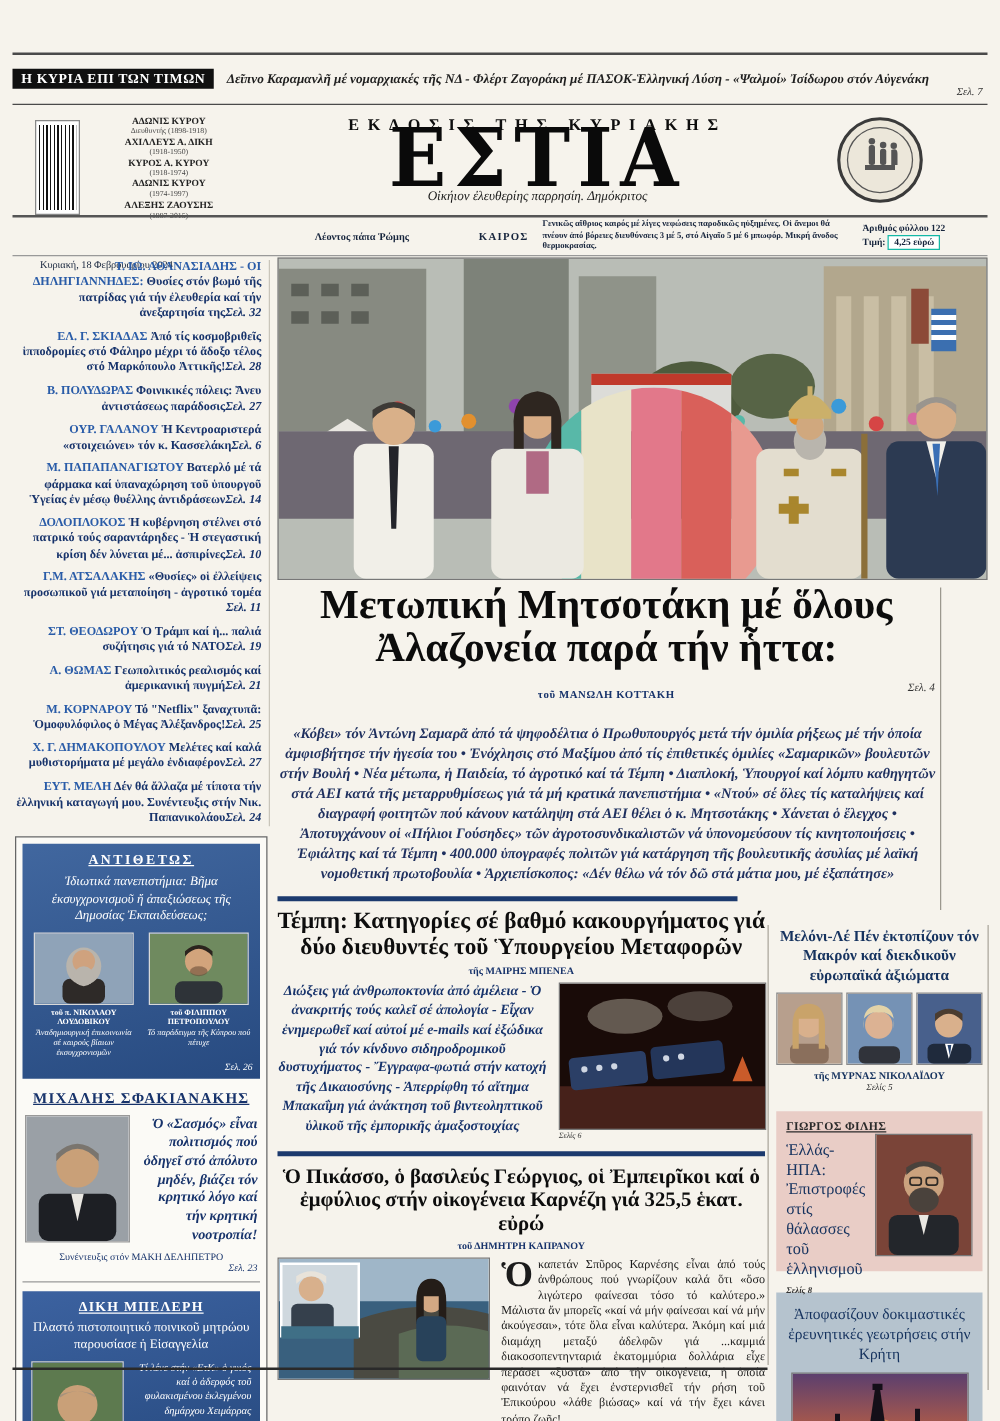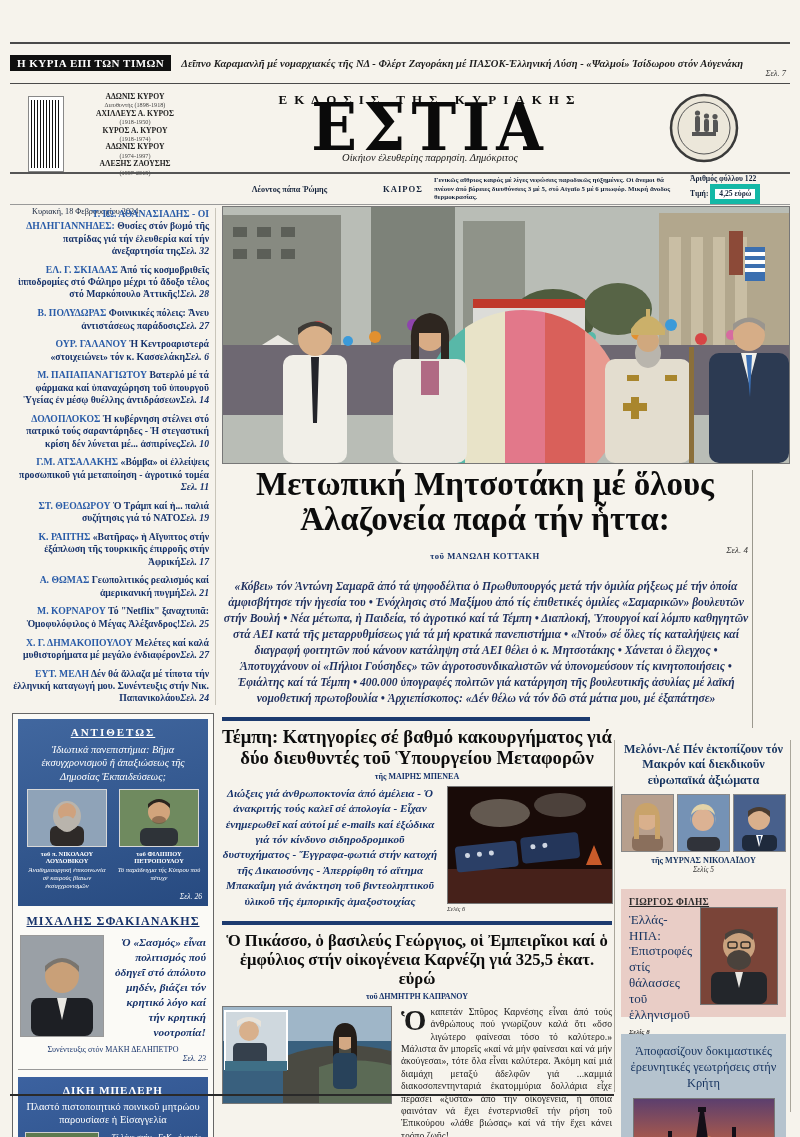--- a/index.html
+++ b/index.html
@@ -24,21 +24,21 @@
   .tagline{position:absolute;left:225px;top:152px;width:410px;text-align:center;font-size:10.5px;font-style:italic;color:#1a1a1a;}
   .seal{position:absolute;left:668px;top:92px;width:72px;height:72px;}
   
   .infobar{position:absolute;left:10px;top:172px;width:780px;height:30px;border-top:2px solid #555;
            border-bottom:1px solid #999;display:flex;align-items:center;color:#16243c;}
   .ib-date{width:175px;padding-left:22px;font-size:8.2px;font-weight:normal;margin-top:45px;}
   .ib-saint{width:165px;text-align:center;font-size:8.2px;font-weight:bold;}
   .ib-klabel{width:62px;text-align:center;font-size:8.6px;font-weight:bold;letter-spacing:1px;}
   .ib-weather{width:242px;font-size:6.9px;line-height:1.25;font-weight:bold;}
   .ib-right{flex:1;padding-left:14px;font-size:7.6px;font-weight:bold;line-height:1.35;}
-  .pricebox{display:inline-block;border:5px solid #14b8a6;background:#fff;padding:0 4px;font-weight:bold;}
+  .pricebox{display:inline-block;border:1px solid #14b8a6;background:#fff;padding:0 4px;font-weight:bold;}
   
   .sidebar{position:absolute;left:12px;top:208px;width:204px;}
   .items{padding-right:6px;border-right:1px solid #c9c5ba;}
   .si{font-size:9.7px;font-weight:bold;color:#17336b;line-height:1.27;margin-bottom:6.5px;text-align:right;}
   .si::after{content:"";display:block;clear:both;}
   .au{color:#2a5ca8;}
   .pg{float:right;font-style:italic;}
   .sideboxes{border:1px solid #666;background:#fbfaf6;margin-top:8px;margin-right:2px;padding:5px;}
   .antithetos{background:linear-gradient(165deg,#41679f,#274a80);color:#fff;text-align:center;padding:7px 6px 5px;}
   .at-title{font-weight:bold;font-size:11px;letter-spacing:2px;text-decoration:underline;margin-bottom:5px;}
@@ -121,21 +121,21 @@
     <span class="strip-text">Δεῖπνο Καραμανλῆ μέ νομαρχιακές τῆς ΝΔ - Φλέρτ Ζαγοράκη μέ ΠΑΣΟΚ-Ἑλληνική Λύση - «Ψαλμοί» Ἰσίδωρου στόν Αὐγενάκη</span>
     <span class="strip-page">Σελ. 7</span>
   </div>
 
   <div class="barcode">
       <div class="bars"></div>
     </div>
   <div class="founders">
     <div class="fname">ΑΔΩΝΙΣ ΚΥΡΟΥ</div>
     <div class="fyears">Διευθυντής (1898-1918)</div>
-    <div class="fname">ΑΧΙΛΛΕΥΣ Α. ΚΥΡΟΣ</div>
+    <div class="fname">ΑΧΙΛΛΕΥΣ Α. ΔΙΚΗ</div>
     <div class="fyears">(1918-1950)</div>
     <div class="fname">ΚΥΡΟΣ Α. ΚΥΡΟΥ</div>
     <div class="fyears">(1918-1974)</div>
     <div class="fname">ΑΔΩΝΙΣ ΚΥΡΟΥ</div>
     <div class="fyears">(1974-1997)</div>
     <div class="fname">ΑΛΕΞΗΣ ΖΑΟΥΣΗΣ</div>
     <div class="fyears">(1997-2015)</div>
   </div>
   <div class="edition">ΕΚΔΟΣΙΣ ΤΗΣ ΚΥΡΙΑΚΗΣ</div>
   <div class="logo">ΕΣΤΙΑ</div>
@@ -165,23 +165,22 @@
   </div>
 
   <div class="sidebar">
     <div class="items">
       <div class="si"><span class="au">Τ. ΙΩ. ΑΘΑΝΑΣΙΑΔΗΣ - ΟΙ ΔΗΛΗΓΙΑΝΝΗΔΕΣ:</span> <span>Θυσίες στόν βωμό τῆς πατρίδας γιά τήν ἐλευθερία καί τήν ἀνεξαρτησία της</span> <span class="pg">Σελ. 32</span></div>
       <div class="si"><span class="au">ΕΛ. Γ. ΣΚΙΑΔΑΣ</span> <span>Ἀπό τίς κοσμοβριθεῖς ἱπποδρομίες στό Φάληρο μέχρι τό ἄδοξο τέλος στό Μαρκόπουλο Ἀττικῆς!</span> <span class="pg">Σελ. 28</span></div>
       <div class="si"><span class="au">Β. ΠΟΛΥΔΩΡΑΣ</span> <span>Φοινικικές πόλεις: Ἄνευ ἀντιστάσεως παράδοσις</span> <span class="pg">Σελ. 27</span></div>
       <div class="si"><span class="au">ΟΥΡ. ΓΑΛΑΝΟΥ</span> <span>Ἡ Κεντροαριστερά «στοιχειώνει» τόν κ. Κασσελάκη</span> <span class="pg">Σελ. 6</span></div>
       <div class="si"><span class="au">Μ. ΠΑΠΑΠΑΝΑΓΙΩΤΟΥ</span> <span>Βατερλό μέ τά φάρμακα καί ὑπαναχώρηση τοῦ ὑπουργοῦ Ὑγείας ἐν μέσῳ θυέλλης ἀντιδράσεων</span> <span class="pg">Σελ. 14</span></div>
       <div class="si"><span class="au">ΔΟΛΟΠΛΟΚΟΣ</span> <span>Ἡ κυβέρνηση στέλνει στό πατρικό τούς σαραντάρηδες - Ἡ στεγαστική κρίση δέν λύνεται μέ... ἀσπιρίνες</span> <span class="pg">Σελ. 10</span></div>
-      <div class="si"><span class="au">Γ.Μ. ΑΤΣΑΛΑΚΗΣ</span> <span>«Βόμβα» οἱ ἐλλείψεις προσωπικοῦ γιά μεταποίηση - ἀγροτικό τομέα</span> <span class="pg">Σελ. 11</span></div>
+      <div class="si"><span class="au">Γ.Μ. ΑΤΣΑΛΑΚΗΣ</span> <span>«Θυσίες» οἱ ἐλλείψεις προσωπικοῦ γιά μεταποίηση - ἀγροτικό τομέα</span> <span class="pg">Σελ. 11</span></div>
       <div class="si"><span class="au">ΣΤ. ΘΕΟΔΩΡΟΥ</span> <span>Ὁ Τράμπ καί ἡ... παλιά συζήτησις γιά τό ΝΑΤΟ</span> <span class="pg">Σελ. 19</span></div>
-      <div class="si"><span class="au">Κ. ΡΑΠΤΗΣ</span> <span>«Βατῆρας» ἡ Αἴγυπτος στήν ἐξάπλωση τῆς τουρκικῆς ἐπιρροῆς στήν Ἀφρική</span> <span class="pg">Σελ. 17</span></div>
       <div class="si"><span class="au">Α. ΘΩΜΑΣ</span> <span>Γεωπολιτικός ρεαλισμός καί ἀμερικανική πυγμή</span> <span class="pg">Σελ. 21</span></div>
       <div class="si"><span class="au">Μ. ΚΟΡΝΑΡΟΥ</span> <span>Τό "Netflix" ξαναχτυπᾶ: Ὁμοφυλόφιλος ὁ Μέγας Ἀλέξανδρος!</span> <span class="pg">Σελ. 25</span></div>
       <div class="si"><span class="au">Χ. Γ. ΔΗΜΑΚΟΠΟΥΛΟΥ</span> <span>Μελέτες καί καλά μυθιστορήματα μέ μεγάλο ἐνδιαφέρον</span> <span class="pg">Σελ. 27</span></div>
       <div class="si"><span class="au">ΕΥΤ. ΜΕΛΗ</span> <span>Δέν θά ἄλλαζα μέ τίποτα τήν ἑλληνική καταγωγή μου. Συνέντευξις στήν Νικ. Παπανικολάου</span> <span class="pg">Σελ. 24</span></div>
     </div>
 
     <div class="sideboxes">
       <div class="antithetos">
         <div class="at-title">ΑΝΤΙΘΕΤΩΣ</div>
         <div class="at-q">Ἰδιωτικά πανεπιστήμια: Βῆμα ἐκσυγχρονισμοῦ ἤ ἀπαξιώσεως τῆς Δημοσίας Ἐκπαιδεύσεως;</div>

